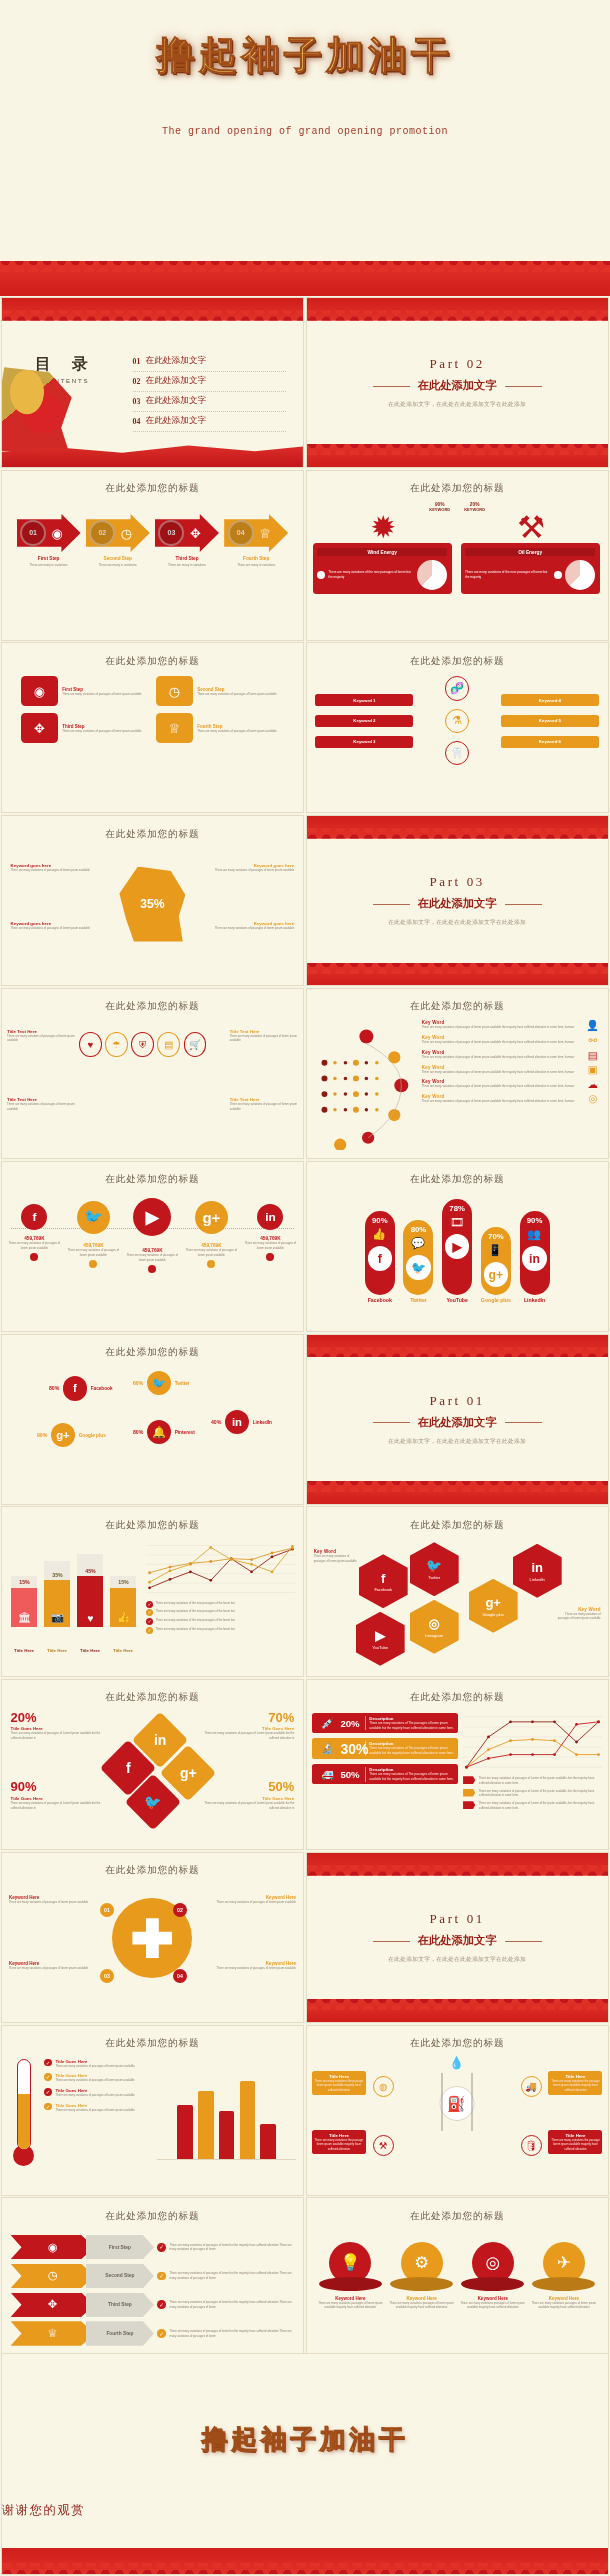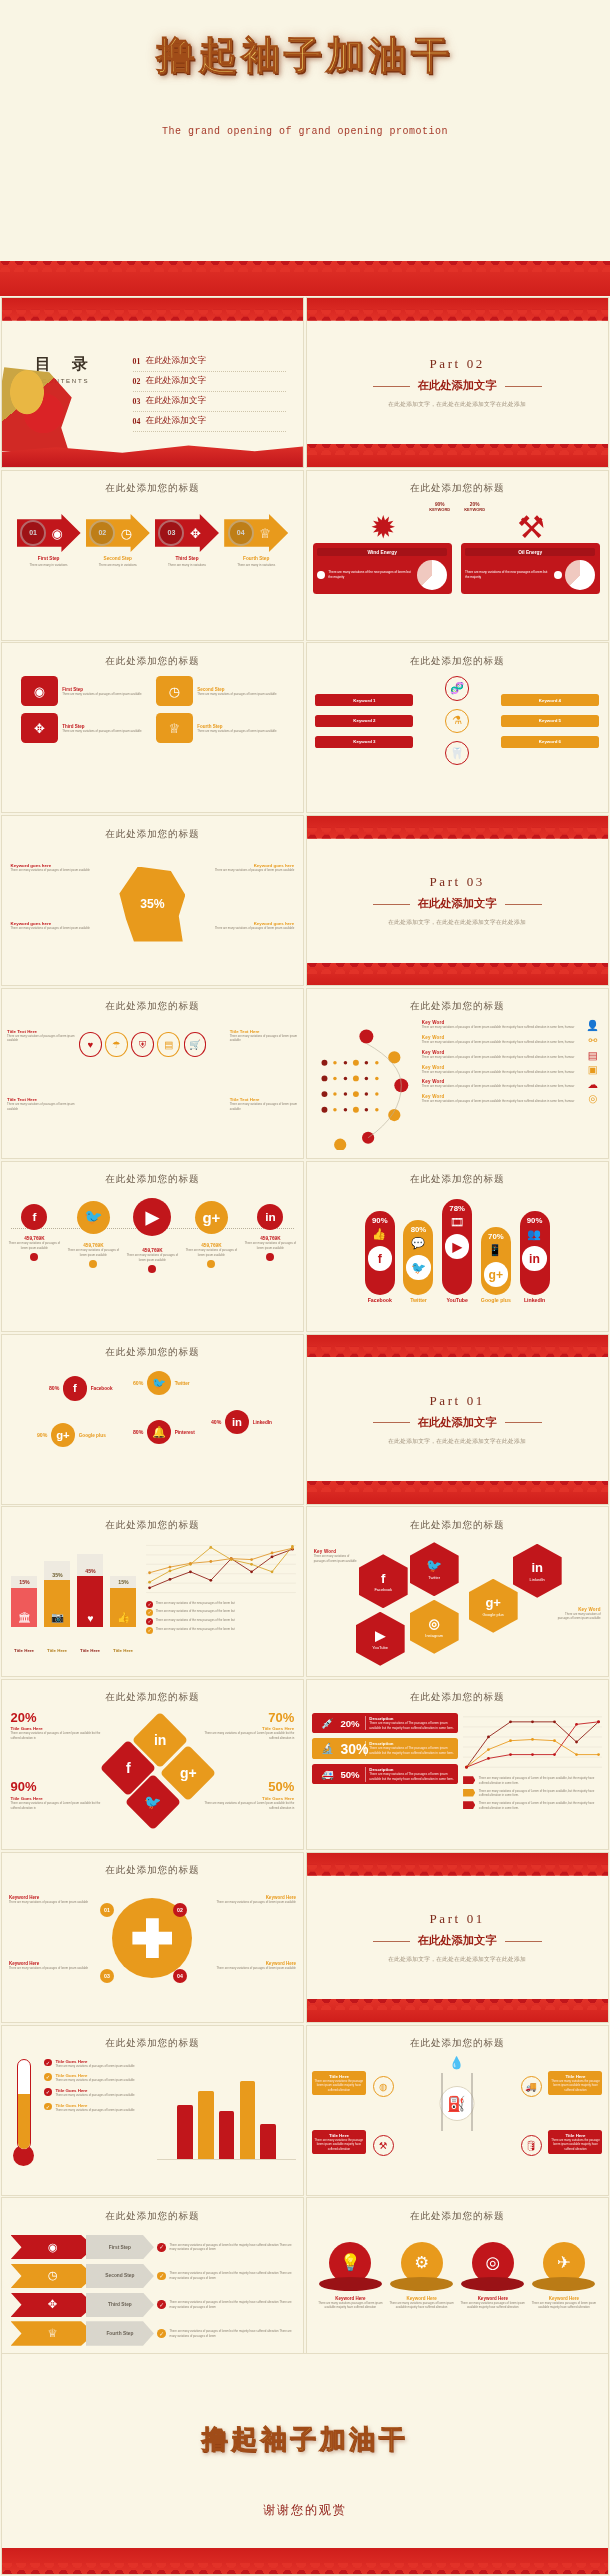--- a/index.html
+++ b/index.html
@@ -1134,18 +1134,18 @@
      <div class="lorem3">There are many variations of passages of lorem ipsum available</div>
   </div>
  </div>
     </div>
   </div>
 
 <div style="position:absolute;left:0.9px;top:2353px;width:608px;height:222px;background:#faf6e6;border:0.9px solid #e4ddc4;overflow:hidden">
   <div style="text-align:center;padding-top:68px;font-family:'Liberation Serif',serif;font-size:26px;font-weight:bold;
               letter-spacing:3.5px;color:#f6d86b;-webkit-text-stroke:0.9px #a04c18;
               text-shadow:0.9px 0.9px 0 #8a3b12,1.7px 1.7px 4.4px rgba(120,40,10,.5)">撸起袖子加油干</div>
-  <div style="text-align:center;margin-top:45px;font-family:'Liberation Serif',serif;font-size:12.2px;color:#8e1b13;letter-spacing:1.7px">谢谢您的观赏</div>
+  <div style="margin-top:45px;font-family:'Liberation Serif',serif;font-size:12.2px;color:#8e1b13;letter-spacing:1.7px">谢谢您的观赏</div>
   <div class="band-bot" style="height:26px">
     <div class="scallop flip"></div>
   </div>
 </div>
 
 
 </body></html>

